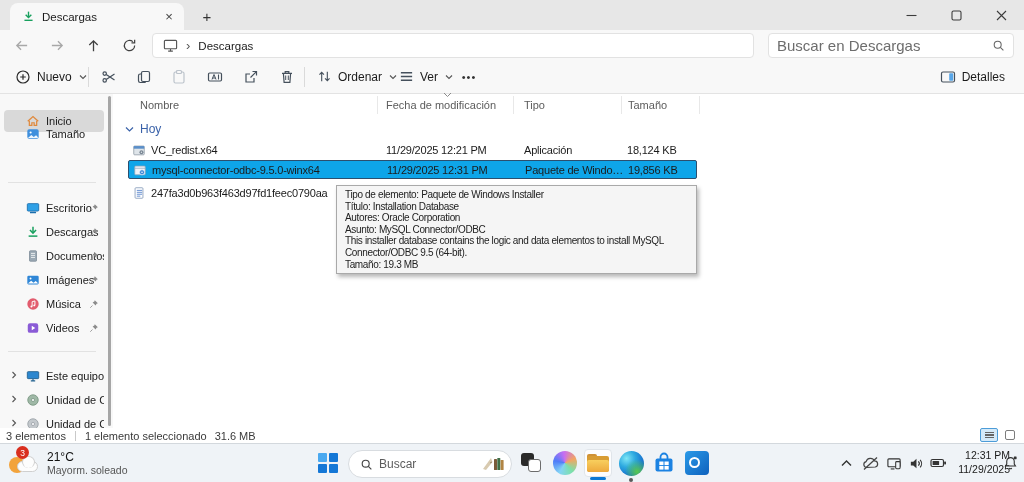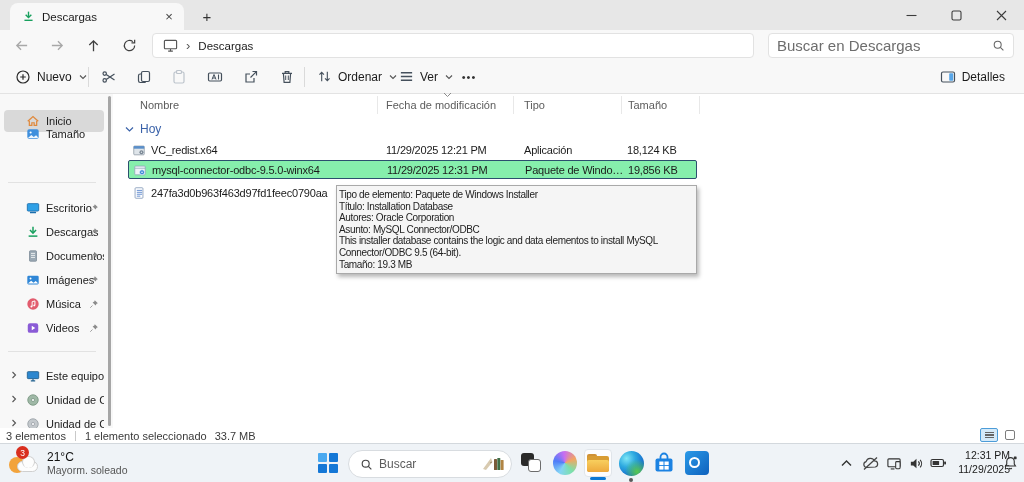--- a/index.html
+++ b/index.html
@@ -54,26 +54,26 @@
 .filearea{position:absolute;left:113px;top:94px;width:911px;height:334px;background:#fff}
 .fcolh{position:absolute;top:2px;height:18px;display:flex;align-items:center;font-size:11px;color:#5c5c5c;
   border-right:1px solid #e8e8e8;white-space:nowrap;overflow:hidden}
 .group{position:absolute;left:12px;top:27px;height:16px;display:flex;align-items:center;gap:6px;
   color:#3a62a9;font-size:12px}
 .frow{position:absolute;left:15px;width:569px;height:19px;display:grid;
   grid-template-columns:255px 138px 106px 1fr;align-items:center;font-size:11px;letter-spacing:-0.2px;border-radius:2px}
 .frow .fname{display:flex;align-items:center;gap:5px;padding-left:4px;white-space:nowrap;overflow:hidden}
 .frow .fdate,.frow .ftype{padding-left:3px;white-space:nowrap;overflow:hidden;text-overflow:ellipsis}
 .frow .fsize{text-align:left;padding-right:9px;white-space:nowrap}
-.frow.sel{background:#86efac;border:1px solid #2c4f6e}
+.frow.sel{background:#0ea5e9;border:1px solid #2c4f6e}
 .sortchev{position:absolute;left:330px;top:-2px}
 
 
 .tooltip{position:absolute;left:223px;top:91px;width:361px;background:#f5f5f5;border:1px solid #a9a9a9;
-  box-shadow:2px 3px 4px rgba(0,0,0,.28);padding:3px 2px;z-index:6;font-size:10px;letter-spacing:-0.35px;
+  box-shadow:2px 3px 4px rgba(0,0,0,.28);padding:3px 8px;z-index:6;font-size:10px;letter-spacing:-0.35px;
   line-height:11.6px;color:#222;overflow:hidden;white-space:nowrap}
 
 
 .statusbar{position:absolute;left:0;top:428px;width:1024px;height:15px;background:#fff;display:flex;
   align-items:center;font-size:11px;color:#3a3a3a;padding-left:6px}
 .stdiv{width:1px;height:10px;background:#c9c9c9;margin:0 9px}
 .viewtoggles{position:absolute;right:5px;top:0;display:flex;gap:3px}
 .vtbtn{width:18px;height:14px;display:flex;align-items:center;justify-content:center;border-radius:2px}
 .vtbtn.active{background:#d5eaf9;border:1px solid #4c9cd8}
 .vtlines{width:9px}
@@ -476,21 +476,21 @@
         <div>This installer database contains the logic and data elementos to install MySQL</div>
         <div>Connector/ODBC 9.5 (64-bit).</div>
         <div>Tamaño: 19.3 MB</div>
       </div>
     </div>
 
     <div class="statusbar">
       <span>3 elementos</span>
       <span class="stdiv"></span>
       <span>1 elemento seleccionado</span>
-      <span style="margin-left:8px">33.7 MB</span>
+      <span style="margin-left:8px">31.6 MB</span>
       <div class="viewtoggles">
         <div class="vtbtn active">
           <div class="vtlines">
               <div></div>
               <div></div>
               <div></div>
             </div>
         </div>
         <div class="vtbtn">
           <div class="vtsquare"></div>

